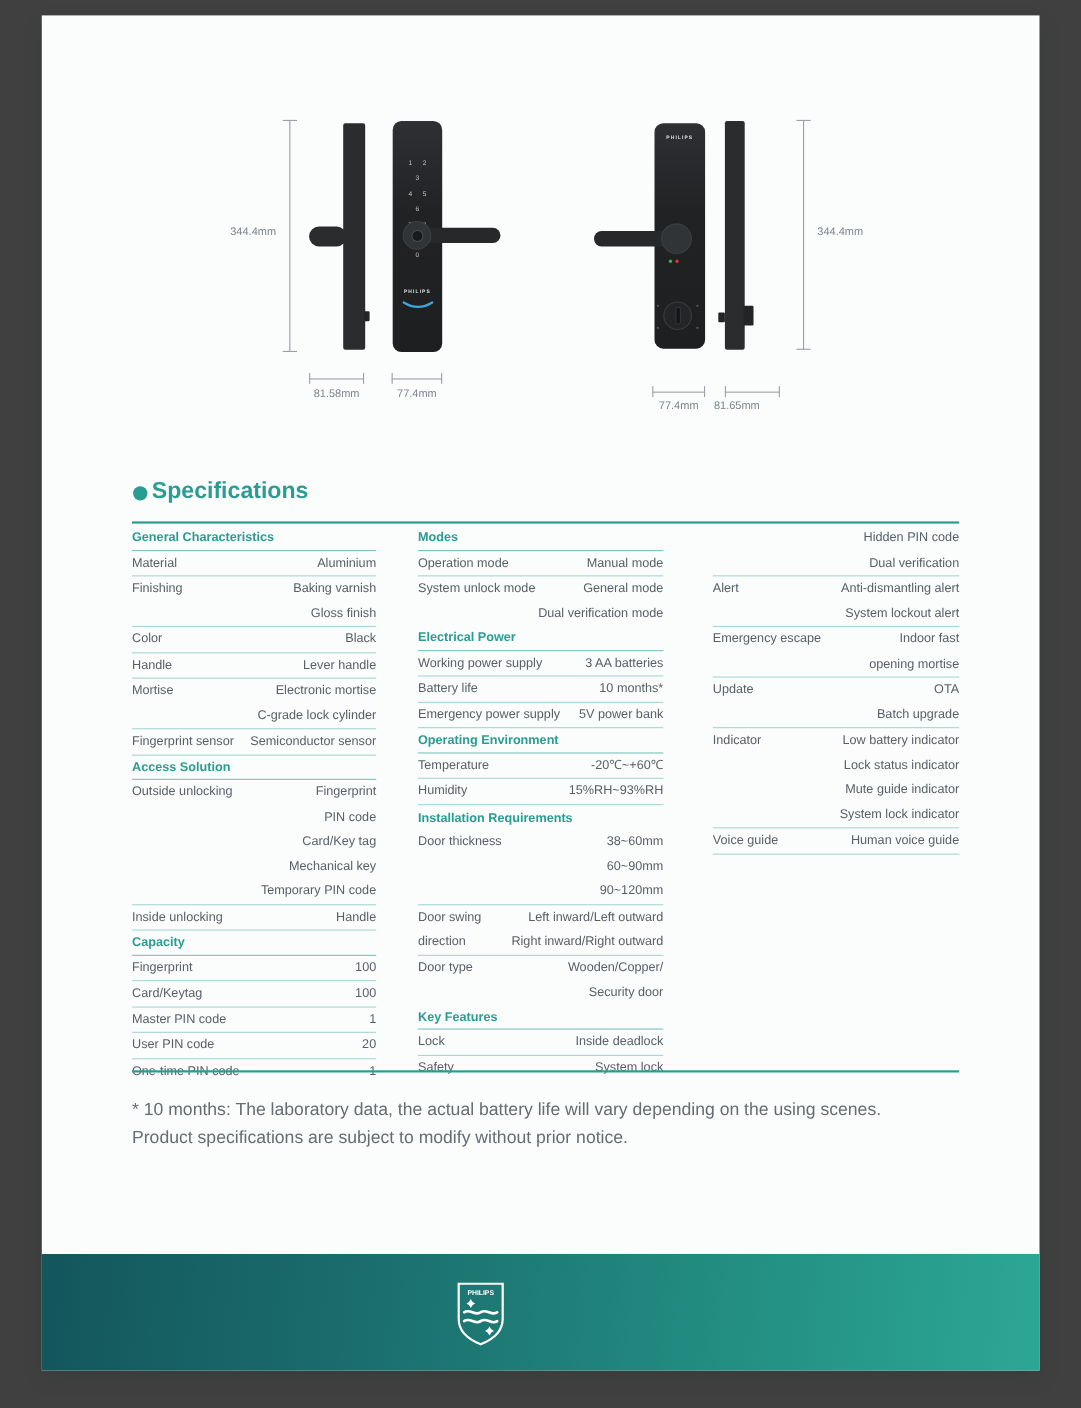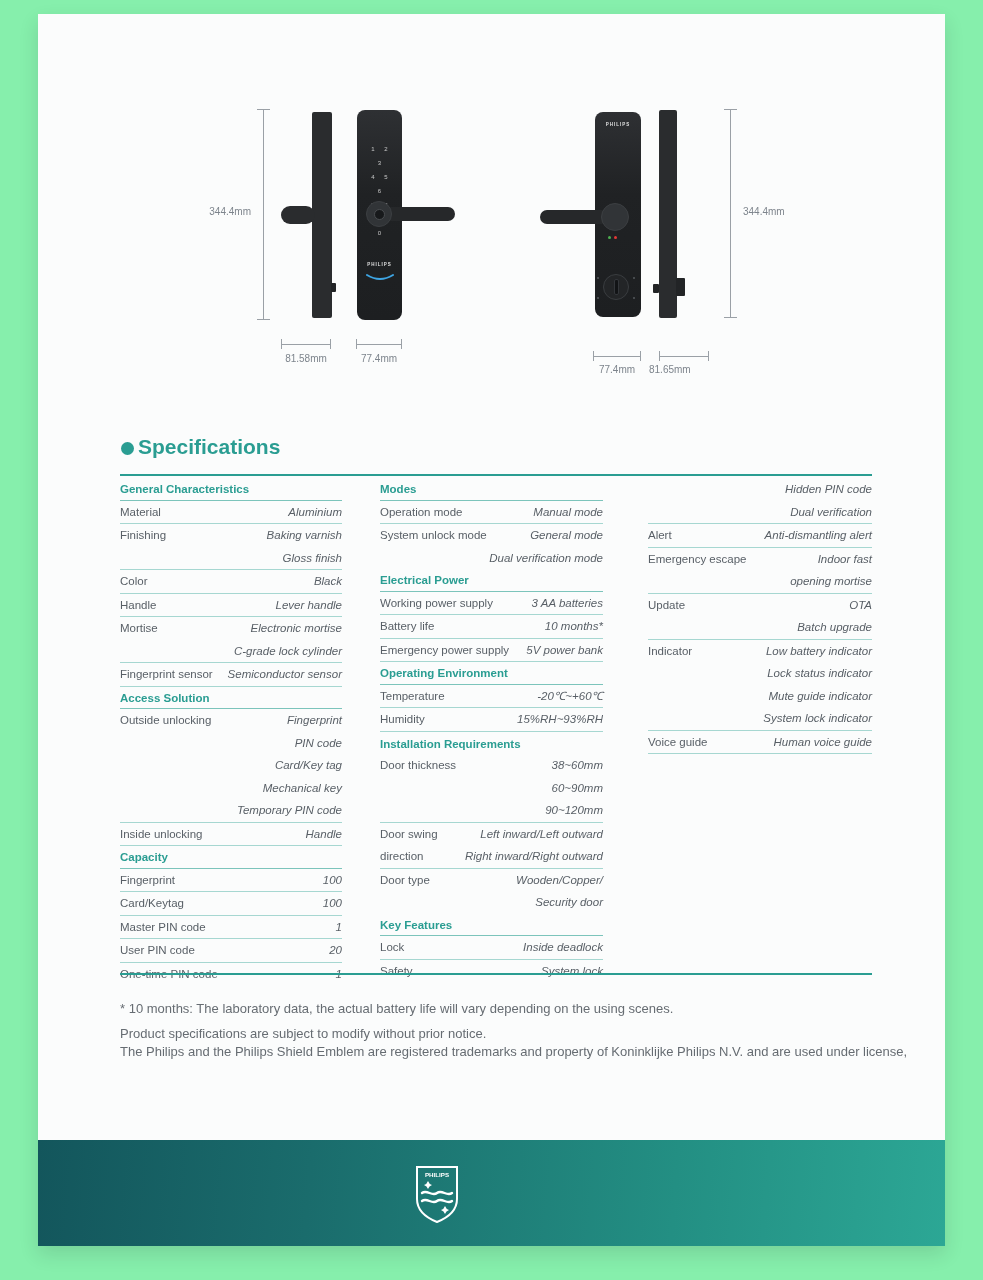--- a/index.html
+++ b/index.html
@@ -1,16 +1,16 @@
 <!DOCTYPE html>
 <html><head>
 <meta charset="utf-8">
 <style>
   html,body{margin:0;padding:0;}
-  .stage{position:relative;width:983px;height:1280px;background:#86efac;overflow:hidden;
+  .stage{position:relative;width:983px;height:1280px;background:#404040;overflow:hidden;
          font-family:"Liberation Sans",sans-serif;}
   .card{position:absolute;left:38px;top:14px;width:907px;height:1232px;background:#fbfcfc;
         box-shadow:0 8px 18px rgba(30,40,45,.14);}
 
   
   .dimtxt{position:absolute;font-size:10px;color:#7d848c;}
   .vdim{position:absolute;width:13px;}
   .vdim .stem{position:absolute;left:6px;top:0;bottom:0;width:1px;background:#9aa0a6;}
   .vdim .cap{position:absolute;left:0;right:0;height:1px;background:#9aa0a6;}
   .hdim{position:absolute;height:10px;}
@@ -43,24 +43,24 @@
   .spec-col{position:absolute;top:2px;}
   .spec-col.c0{left:0;width:222px;}
   .spec-col.c1{left:260px;width:223px;}
   .spec-col.c2{left:528px;width:224px;}
   .sec-header{height:22.5px;display:flex;align-items:flex-end;padding-bottom:4px;box-sizing:border-box;
               color:#2a9d92;font-weight:bold;font-size:11.5px;line-height:1;}
   .sec-header.hr{border-bottom:1px solid #7cc4bb;}
   .spec-row.div{border-bottom:1px solid #a6d7d1;}
   .spec-line{height:22.5px;display:flex;justify-content:space-between;align-items:flex-end;
              padding-bottom:5px;box-sizing:border-box;font-size:11.5px;line-height:1;color:#585f66;}
-  .spec-line .val{font-style:italic;}
+  .spec-line .val{}
   .bottom-rule{position:absolute;left:0;top:497px;width:752px;height:2px;background:#2a9d92;}
 
-  .footnote{position:absolute;left:82px;font-size:13px;color:#666c72;line-height:1;}
+  .footnote{position:absolute;left:82px;font-size:16px;color:#666c72;line-height:1;}
 
   
   .footer{position:absolute;left:0;top:1126px;width:907px;height:106px;
           background:linear-gradient(95deg,#13565c 0%,#1a6c6c 30%,#238f83 70%,#2ca795 100%);}
   .shield{position:absolute;left:376px;top:1152px;}
 </style>
 </head>
 <body>
 
 <div class="stage">
@@ -366,20 +366,24 @@
             <div class="spec-line">
               <span class="lab"></span>
               <span class="val">Dual verification</span>
             </div>
           </div>
           <div class="spec-row div">
             <div class="spec-line">
               <span class="lab">Alert</span>
               <span class="val">Anti-dismantling alert</span>
             </div>
+            <div class="spec-line">
+              <span class="lab"></span>
+              <span class="val">System lockout alert</span>
+            </div>
           </div>
           <div class="spec-row div">
             <div class="spec-line">
               <span class="lab">Emergency escape</span>
               <span class="val">Indoor fast</span>
             </div>
             <div class="spec-line">
               <span class="lab"></span>
               <span class="val">opening mortise</span>
             </div>
@@ -417,21 +421,20 @@
               <span class="lab">Voice guide</span>
               <span class="val">Human voice guide</span>
             </div>
           </div>
         </div>
       <div class="bottom-rule"></div>
     </div>
 
     <div class="footnote" style="top:988px;">* 10 months: The laboratory data, the actual battery life will vary depending on the using scenes.</div>
     <div class="footnote" style="top:1013px;">Product specifications are subject to modify without prior notice.</div>
-    <div class="footnote" style="top:1031px;">The Philips and the Philips Shield Emblem are registered trademarks and property of Koninklijke Philips N.V. and are used under license,</div>
 
     <div class="footer">
       <svg class="shield" style="left:376px;top:26px;" width="46" height="58" viewBox="0 0 46 58">
         <path d="M3,1 H43 V33 C43,45 33,52 23,56 C13,52 3,45 3,33 Z" stroke="#ffffff" stroke-width="2" fill="none"></path>
         <text x="23" y="11" text-anchor="middle" font-size="6.2" font-weight="bold" fill="#ffffff" font-family="Liberation Sans, sans-serif">PHILIPS</text>
         <path d="M8,27 C13,23 18,31 23,27 C28,23 33,31 38,27" stroke="#ffffff" stroke-width="2.4" fill="none" stroke-linecap="round"></path>
         <path d="M8,35 C13,31 18,39 23,35 C28,31 33,39 38,35" stroke="#ffffff" stroke-width="2.4" fill="none" stroke-linecap="round"></path>
         <path d="M14,15 Q15,18 18,19 Q15,20 14,23 Q13,20 10,19 Q13,18 14,15 Z" fill="#ffffff"></path>
         <path d="M31,40 Q32,43 35,44 Q32,45 31,48 Q30,45 27,44 Q30,43 31,40 Z" fill="#ffffff"></path>
       </svg>

